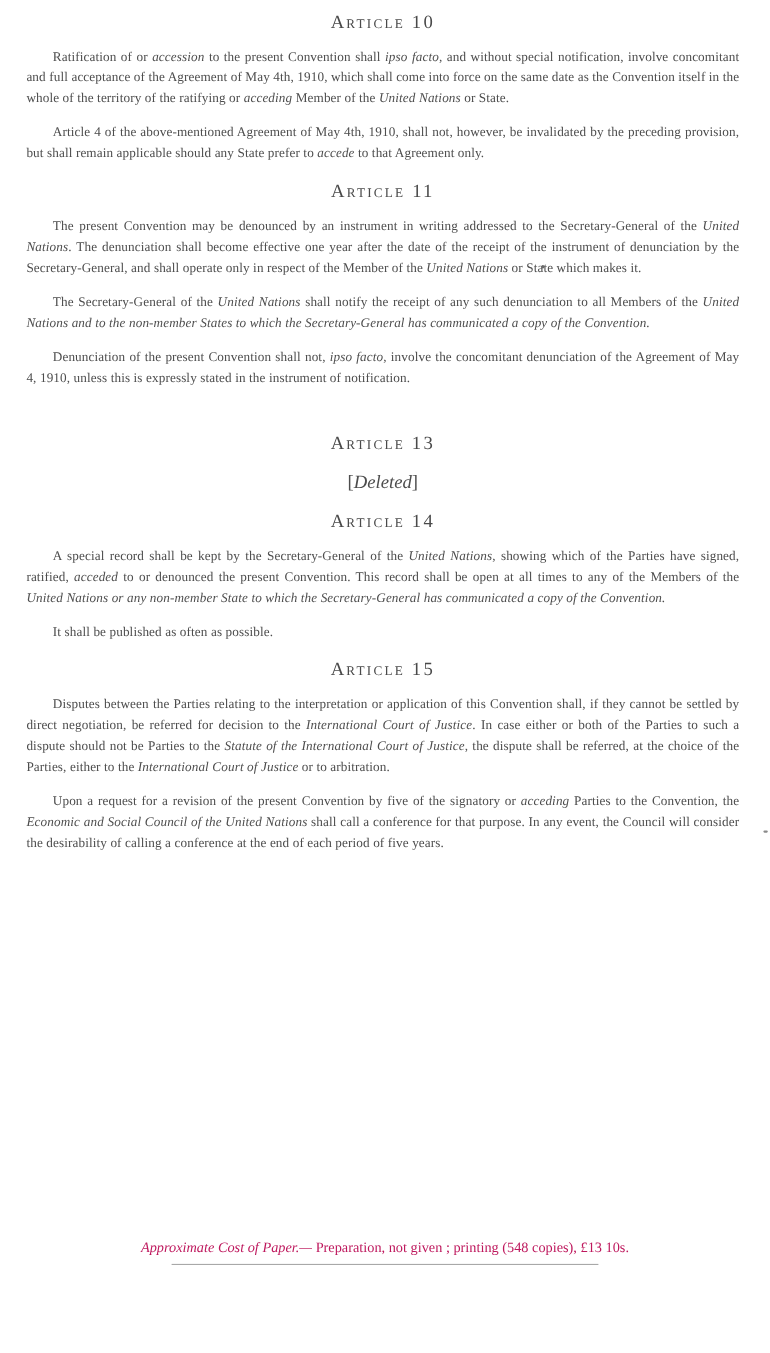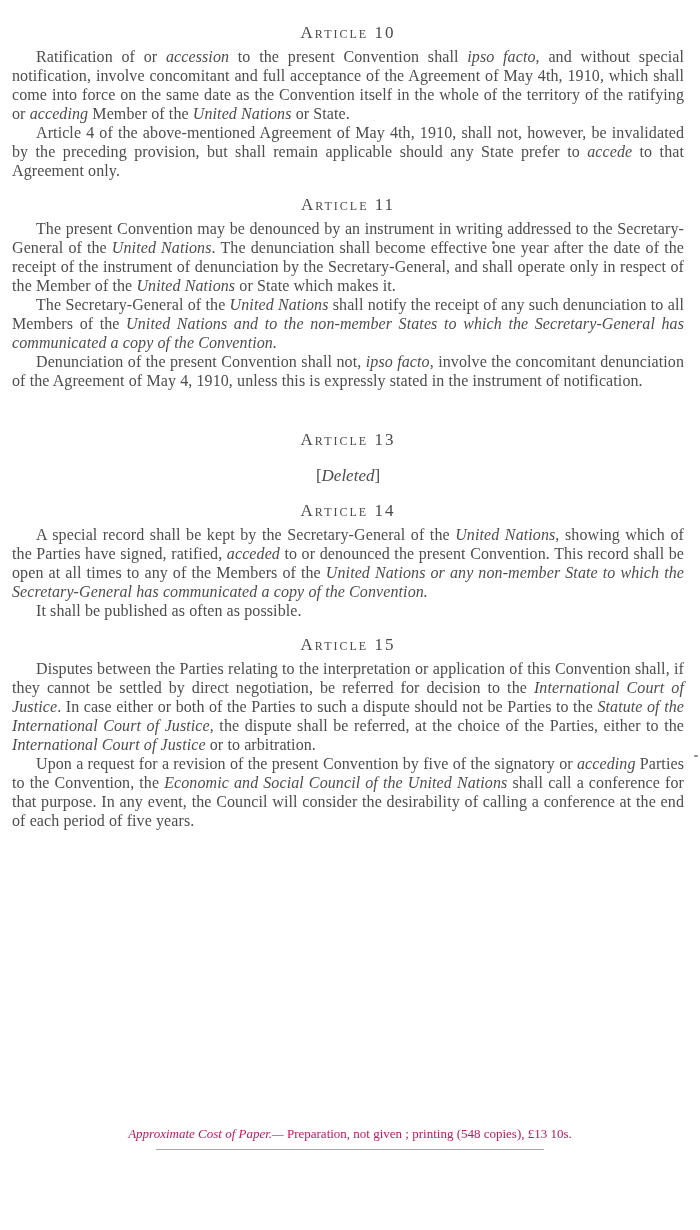--- a/index.html
+++ b/index.html
@@ -6,42 +6,42 @@
   body {
     width: 700px;
     background: #ffffff;
     font-family: "Liberation Serif", "DejaVu Serif", serif;
   }
   .page {
     position: relative;
     width: 700px;
     height: 1156px;
     box-sizing: border-box;
-    padding: 23px 16px 0 12px;
+    padding: 10px 16px 0 12px;
     overflow: hidden;
     background: #ffffff;
     color: #4d4d4d;
   }
   .art-head {
     font-size: 17px;
     font-weight: normal;
     font-variant: small-caps;
     letter-spacing: 2px;
     text-align: center;
     color: #4a4a4a;
     margin: 15px 0 4px 0;
   }
   .article:first-of-type .art-head { margin-top: 0; }
   .article.extra-gap .art-head { margin-top: 40px; }
   .par {
-    font-size: 16px;
+    font-size: 12px;
     line-height: 19px;
     text-align: justify;
     text-indent: 24px;
-    margin: 0;
+    margin: 12px;
     letter-spacing: 0.1px;
   }
   .deleted-note {
     font-size: 17px;
     line-height: 19px;
     text-align: center;
     margin: 16px;
   }
   .seg-i { font-style: italic; }
   .seg-b { font-weight: bold; }

